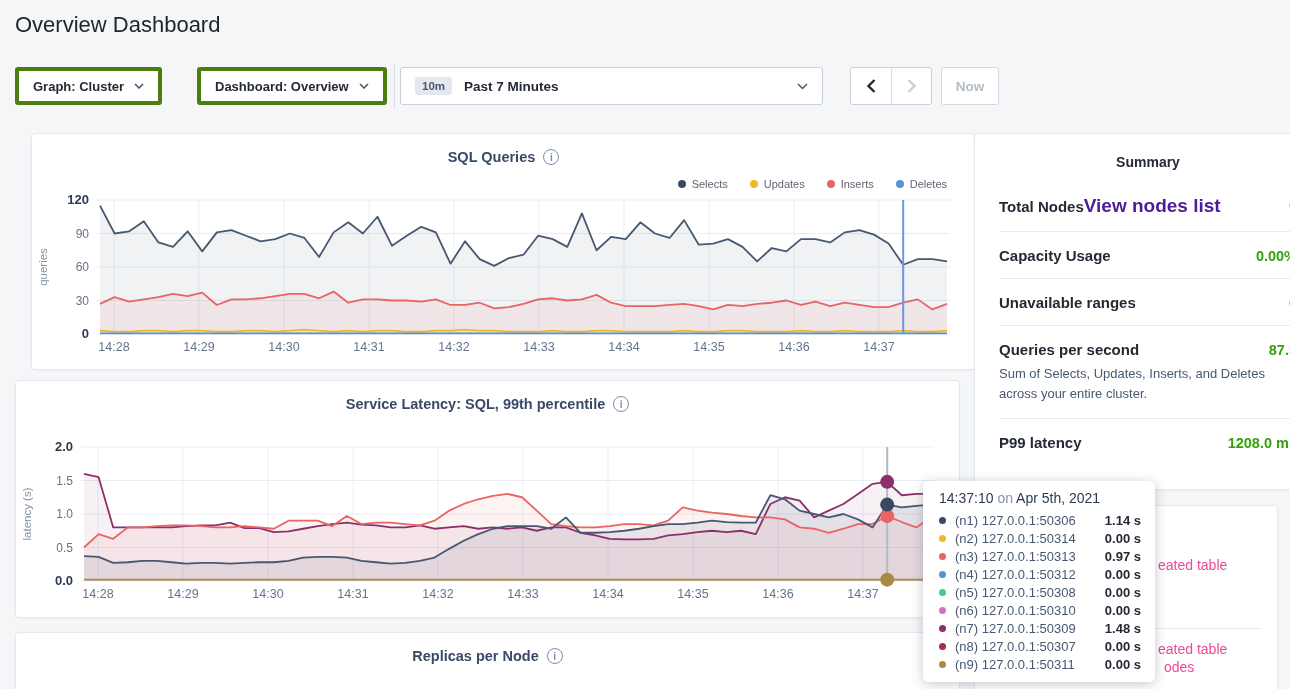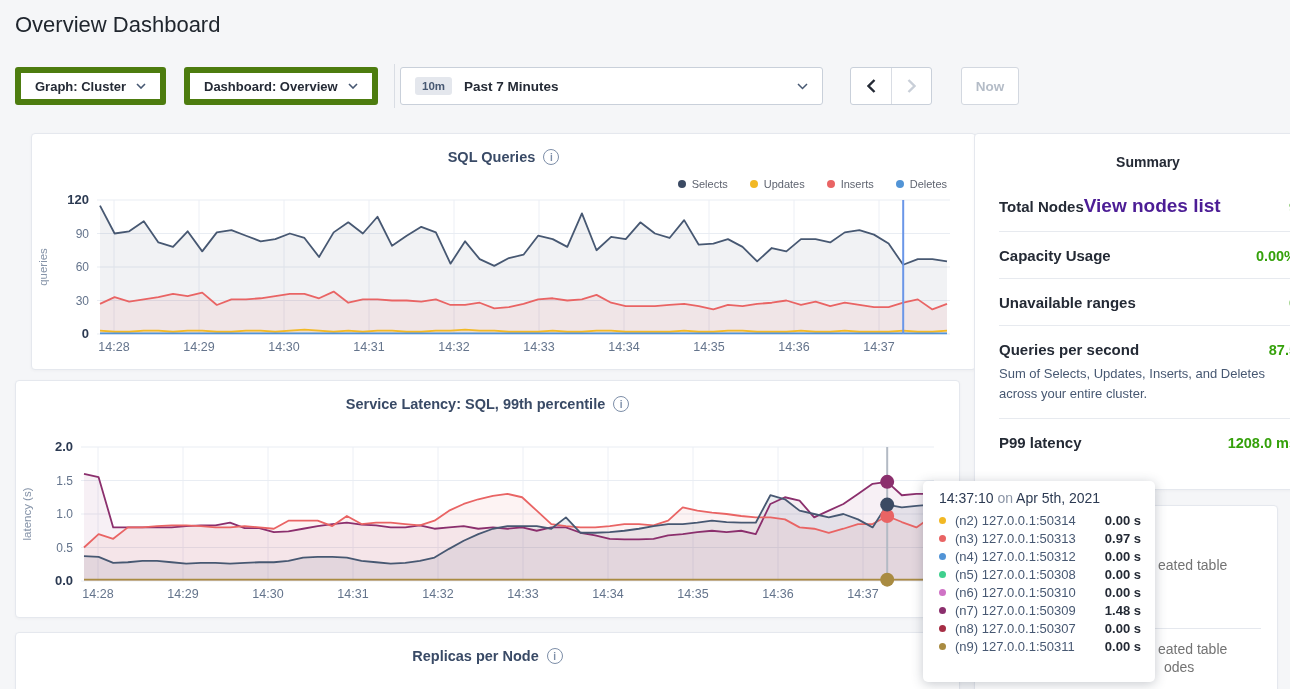--- a/index.html
+++ b/index.html
@@ -6,37 +6,37 @@
   html,body { width:1290px; height:689px; overflow:hidden; }
   body {
     font-family:"Liberation Sans","DejaVu Sans",sans-serif;
     background:#f5f6f8; color:#242a35; position:relative;
   }
   .page-title { position:absolute; left:15px; top:12px; font-size:22px; font-weight:500; color:#20262e; }
 
   
   .btn {
     position:absolute; top:67px; height:38px; background:#fff;
-    border:6px solid #4d7c0f; border-radius:3px; display:flex; align-items:center;
+    border:4px solid #4d7c0f; border-radius:3px; display:flex; align-items:center;
     padding:0 14px; gap:10px; font-size:13px; font-weight:700; color:#242a35; cursor:pointer;
   }
   .chev svg { display:block; }
   .toolbar-divider { position:absolute; left:394px; top:64px; width:1px; height:44px; background:#d9dde4; }
   .time-box { position:absolute; left:400px; top:67px; width:423px; height:38px; background:#fff;
     border:1px solid #c9d0da; border-radius:3px; display:flex; align-items:center; padding:0 14px; gap:12px; cursor:pointer; }
   .time-badge { background:#e4e7ed; border-radius:3px; font-size:11.5px; font-weight:700; color:#475872; padding:3px 7px; }
   .time-label { font-size:13.5px; font-weight:700; color:#242a35; }
   .time-box .chev { margin-left:auto; }
   .arrow-group { position:absolute; left:850px; top:67px; height:38px; display:flex;
     border:1px solid #c9d0da; border-radius:3px; background:#fff; overflow:hidden; }
   .arrow-btn { width:40px; height:100%; display:flex; align-items:center; justify-content:center; cursor:pointer; }
   .arrow-btn + .arrow-btn { border-left:1px solid #d9dde4; }
   .now-btn { position:absolute; left:941px; top:67px; width:58px; height:38px; background:#fff;
     border:1px solid #d3d8e0; border-radius:3px; font-size:13.5px; font-weight:700; color:#b4bcc7;
-    display:flex; align-items:center; justify-content:center;margin-left:20px; }
+    display:flex; align-items:center; justify-content:center; }
 
   
   .card { position:absolute; background:#fff; border:1px solid #e5e8ee; border-radius:4px;
     box-shadow:0 1px 3px rgba(40,50,70,0.04); }
   #card-sql      { left:31px; top:133px; width:945px; height:237px; }
   #card-latency  { left:15px; top:380px; width:945px; height:238px; }
   #card-replicas { left:15px; top:632px; width:945px; height:140px; }
   #card-summary  { left:974px; top:133px; width:348px; height:357px; }
   #card-events   { left:974px; top:505px; width:304px; height:230px; }
 
@@ -59,21 +59,21 @@
   .sum-section:last-child { border-bottom:none; }
   .sum-row { display:flex; align-items:baseline; }
   .sum-label { font-size:15px; font-weight:700; color:#242a35; }
   .sum-link { font-size:19px; font-weight:700; color:#4c1d95; cursor:pointer; }
   .sum-value { margin-left:auto; font-size:14.5px; font-weight:700; color:#35a10b; }
   .sum-desc { font-size:13px; color:#475872; line-height:1.55; margin-top:6px; }
   #card-summary .panel-heading { padding-top:20px; padding-bottom:10px; }
 
   
   #card-events .panel-heading { padding-top:18px; }
-  .event-frag { position:absolute; font-size:14px; color:#737373; }
+  .event-frag { position:absolute; font-size:14px; color:#ec4899; }
   .event-divider { position:absolute; left:26px; right:16px; top:122px; height:1px; background:#e5e8ee; }
 
   
   .tooltip { position:absolute; left:923px; top:481px; width:232px; height:201px; background:#fff;
     border-radius:5px; box-shadow:0 2px 12px rgba(50,60,80,0.28); z-index:50; padding:9px 14px 8px 16px; }
   .tt-title { font-size:14px; color:#2c3a52; margin-bottom:5px; }
   .tt-on { color:#8a94a5; }
   .tt-row { display:flex; align-items:center; height:18px; font-size:13px; color:#475872; }
   .tt-dot { width:7px; height:7px; border-radius:50%; margin-right:9px; flex:none; }
   .tt-val { margin-left:auto; font-weight:700; color:#242a35; }
@@ -84,21 +84,21 @@
 <h1 class="page-title">Overview Dashboard</h1>
 
 <div class="btn" style="left:15px;">
   <span>Graph: Cluster</span>
   <span class="chev">
       <svg width="10" height="6" viewBox="0 0 10 6">
         <polyline points="1,1 5,5 9,1" fill="none" stroke="#475872" stroke-width="1.6"></polyline>
       </svg>
     </span>
 </div>
-<div class="btn" style="left:184px;">
+<div class="btn" style="left:197px;">
   <span>Dashboard: Overview</span>
   <span class="chev">
       <svg width="10" height="6" viewBox="0 0 10 6">
         <polyline points="1,1 5,5 9,1" fill="none" stroke="#475872" stroke-width="1.6"></polyline>
       </svg>
     </span>
 </div>
 <div class="toolbar-divider"></div>
 <div class="time-box">
   <span class="time-badge">10m</span>
@@ -293,20 +293,25 @@
 </div>
 
 <div class="tooltip">
   <div class="tt-title">
     <span>14:37:10</span>
     <span class="tt-on">on</span>
     <span>Apr 5th, 2021</span>
   </div>
   <div id="tooltip-rows">
       <div class="tt-row">
+        <span class="tt-dot" style="background:#3b4a63"></span>
+        <span>(n1) 127.0.0.1:50306</span>
+        <span class="tt-val">1.14 s</span>
+      </div>
+      <div class="tt-row">
         <span class="tt-dot" style="background:#f2b824"></span>
         <span>(n2) 127.0.0.1:50314</span>
         <span class="tt-val">0.00 s</span>
       </div>
       <div class="tt-row">
         <span class="tt-dot" style="background:#e96464"></span>
         <span>(n3) 127.0.0.1:50313</span>
         <span class="tt-val">0.97 s</span>
       </div>
       <div class="tt-row">

